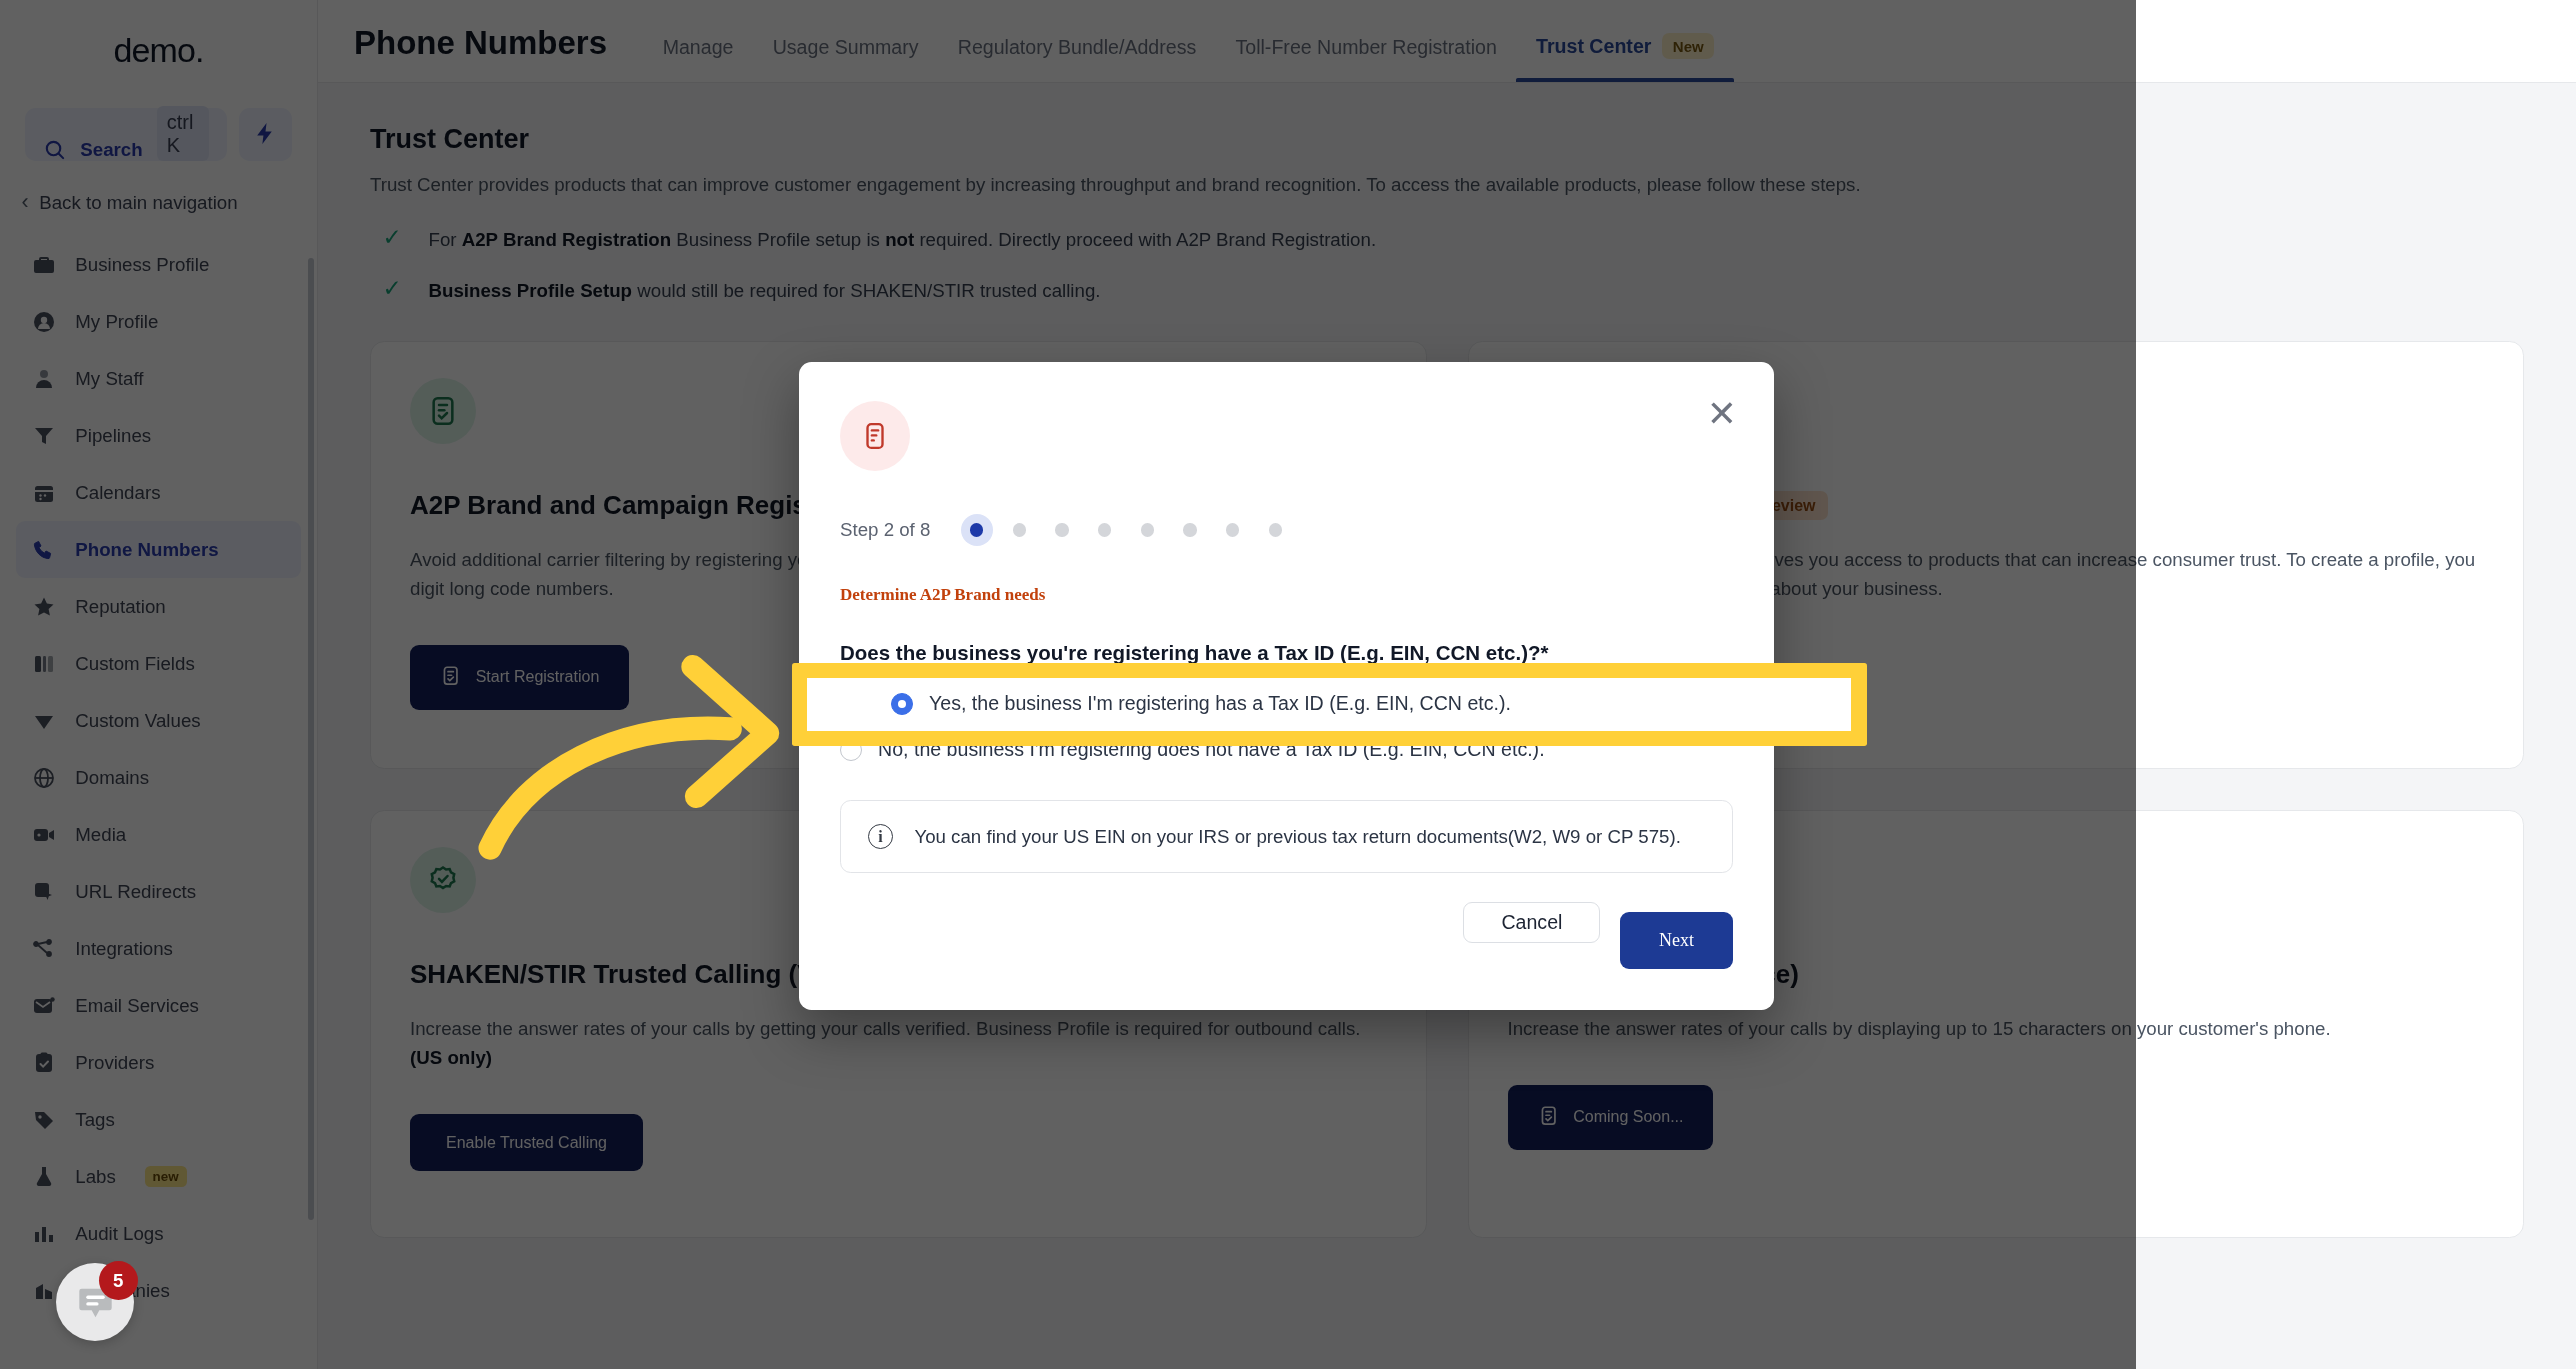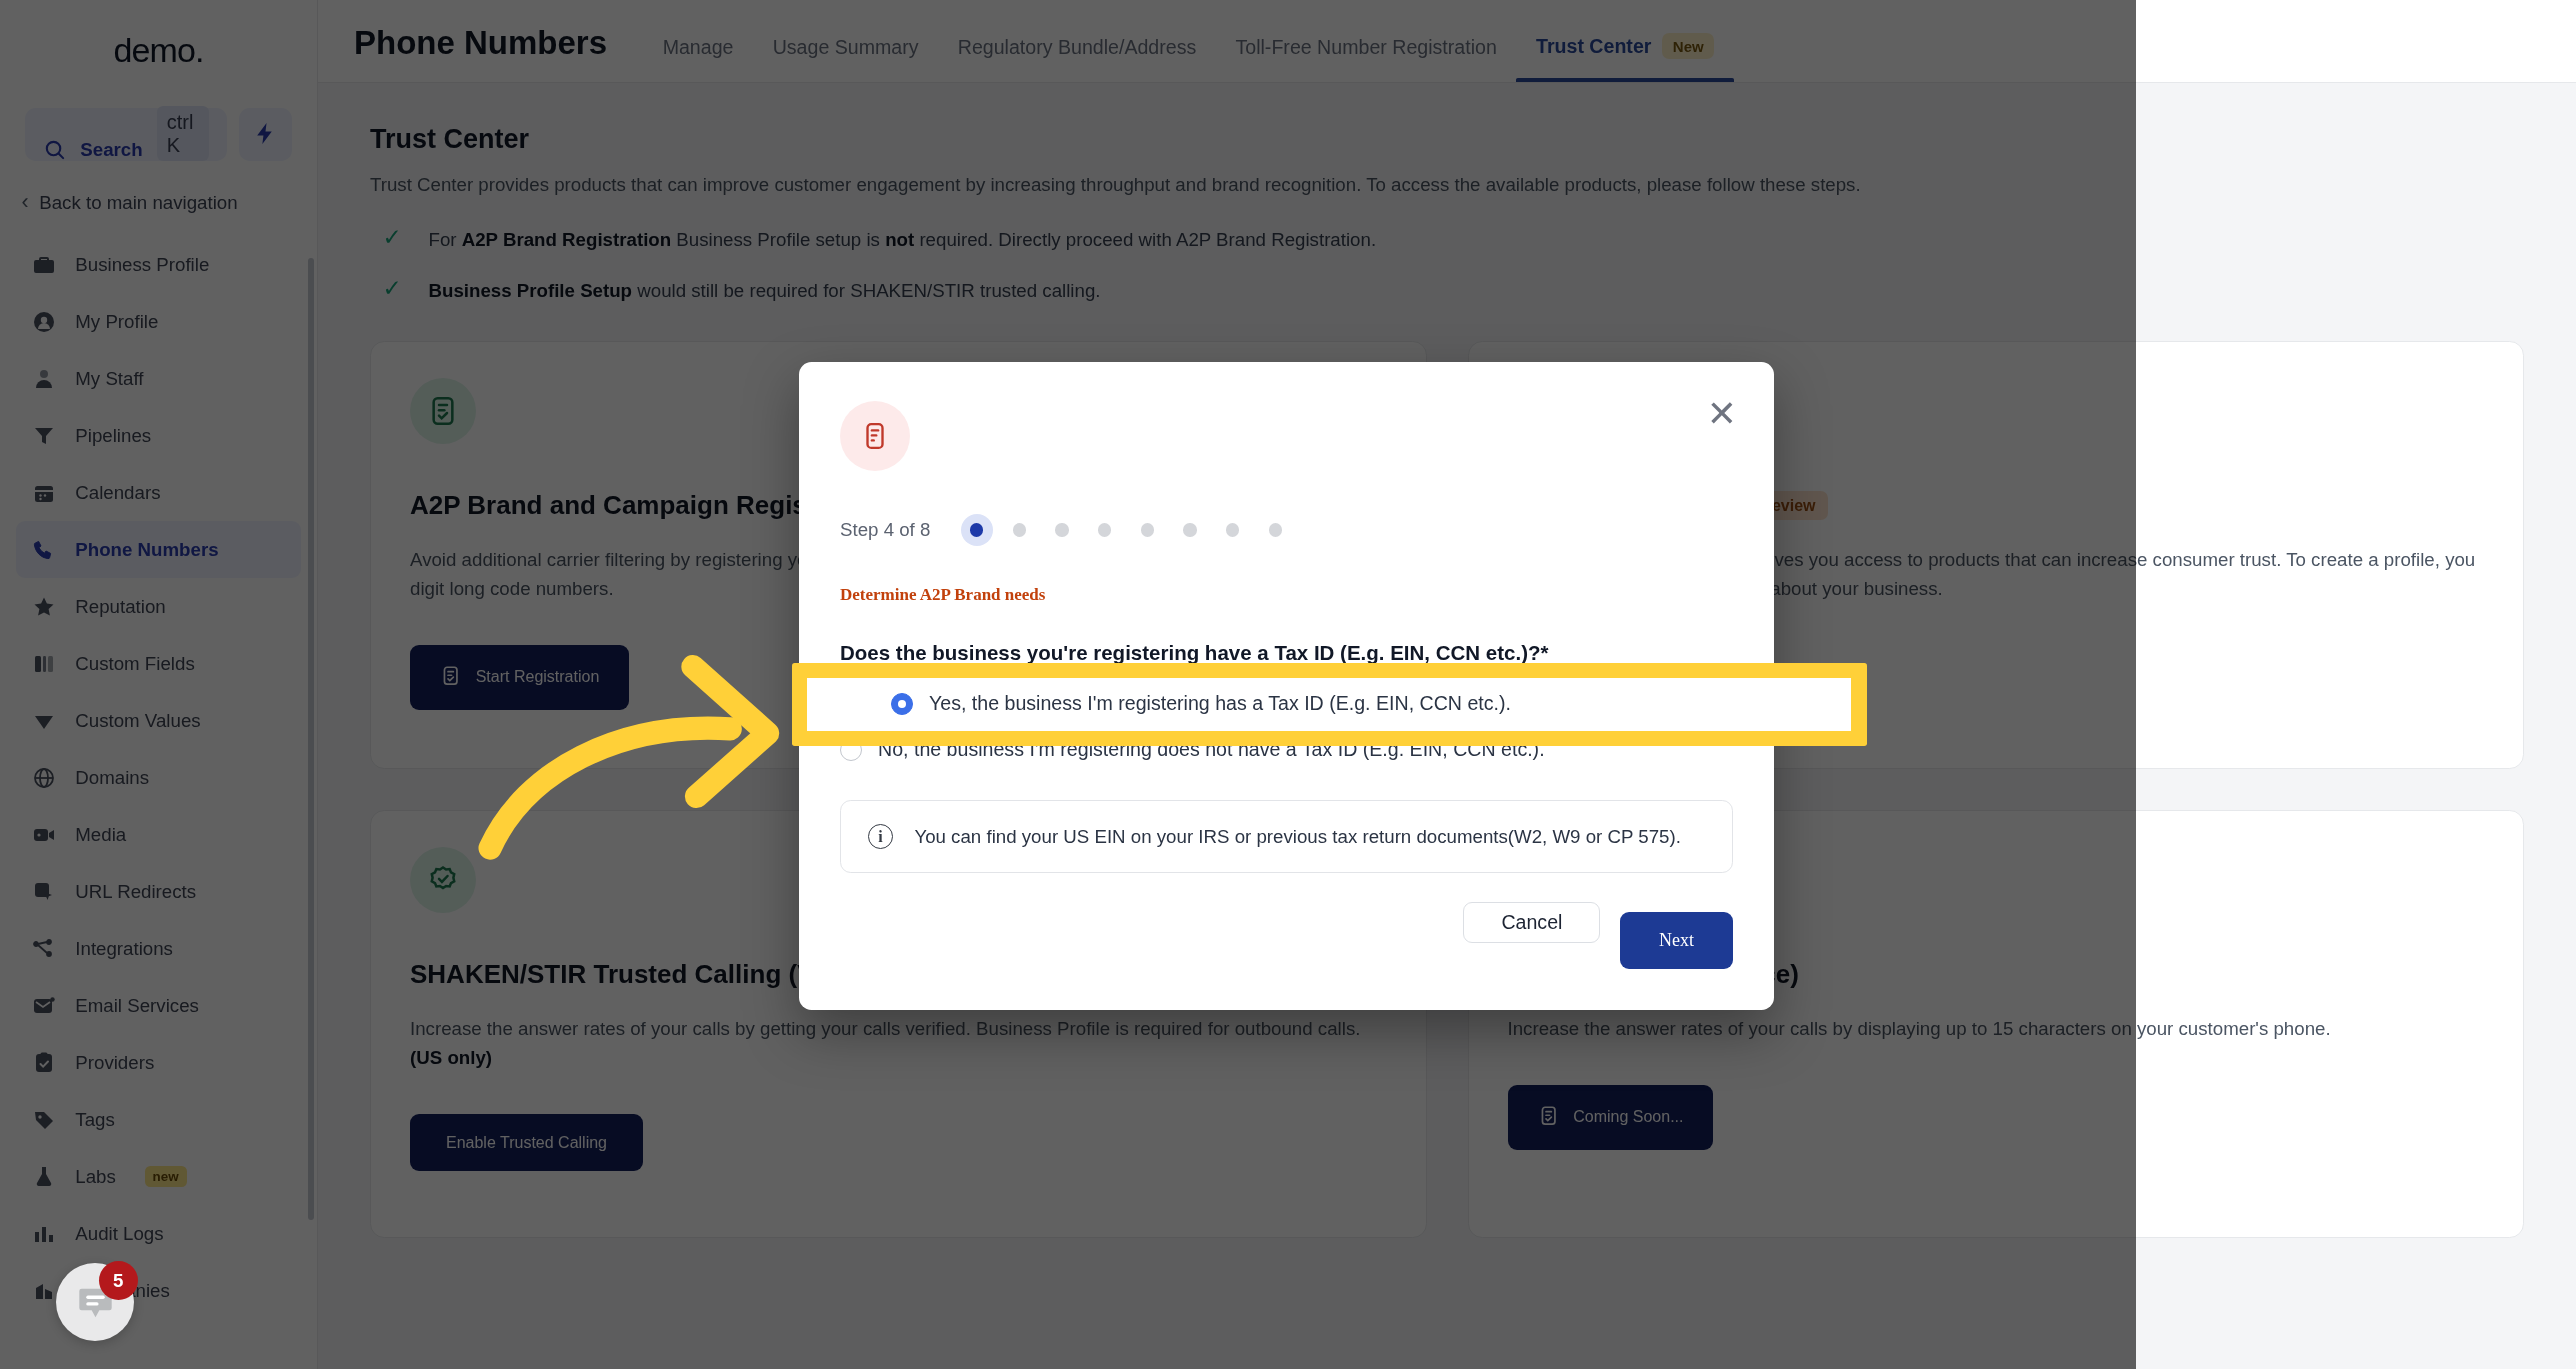--- a/index.html
+++ b/index.html
@@ -677,21 +677,21 @@
       <svg viewBox="0 0 24 24" width="30" height="30" fill="none" stroke="#c0392b" stroke-width="1.9" stroke-linecap="round">
           <rect x="6" y="2.5" width="12" height="19" rx="3"></rect>
           <line x1="9.5" y1="7.5" x2="14.5" y2="7.5"></line>
           <line x1="9.5" y1="11.5" x2="13" y2="11.5"></line>
           <line x1="9.5" y1="15.5" x2="11" y2="15.5"></line>
         </svg>
     </div>
     <button class="modal-close">✕</button>
 
     <div class="stepper">
-      <span class="step-label">Step 4 of 8</span>
+      <span class="step-label">Step 2 of 8</span>
       <span class="dot-wrap on">
           <span class="dot on"></span>
         </span>
       <span class="dot-wrap">
           <span class="dot"></span>
         </span>
       <span class="dot-wrap">
           <span class="dot"></span>
         </span>
       <span class="dot-wrap">

